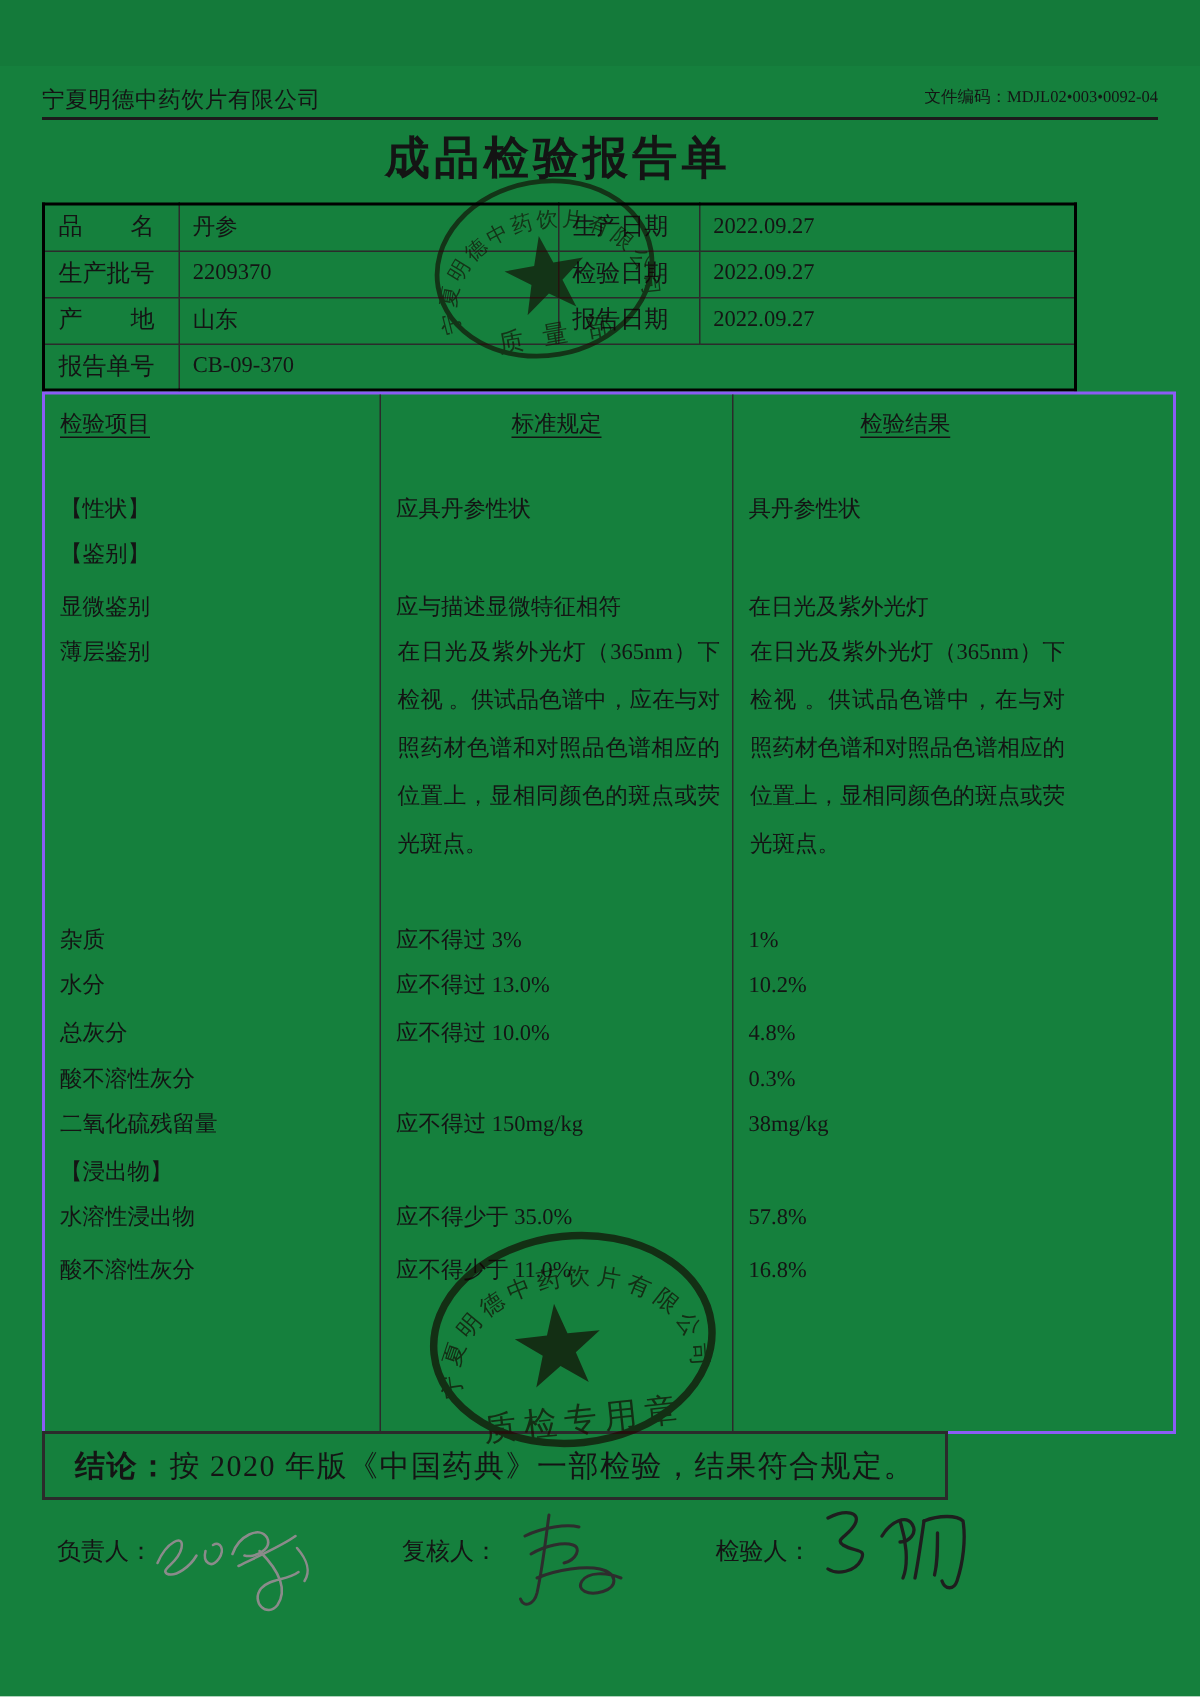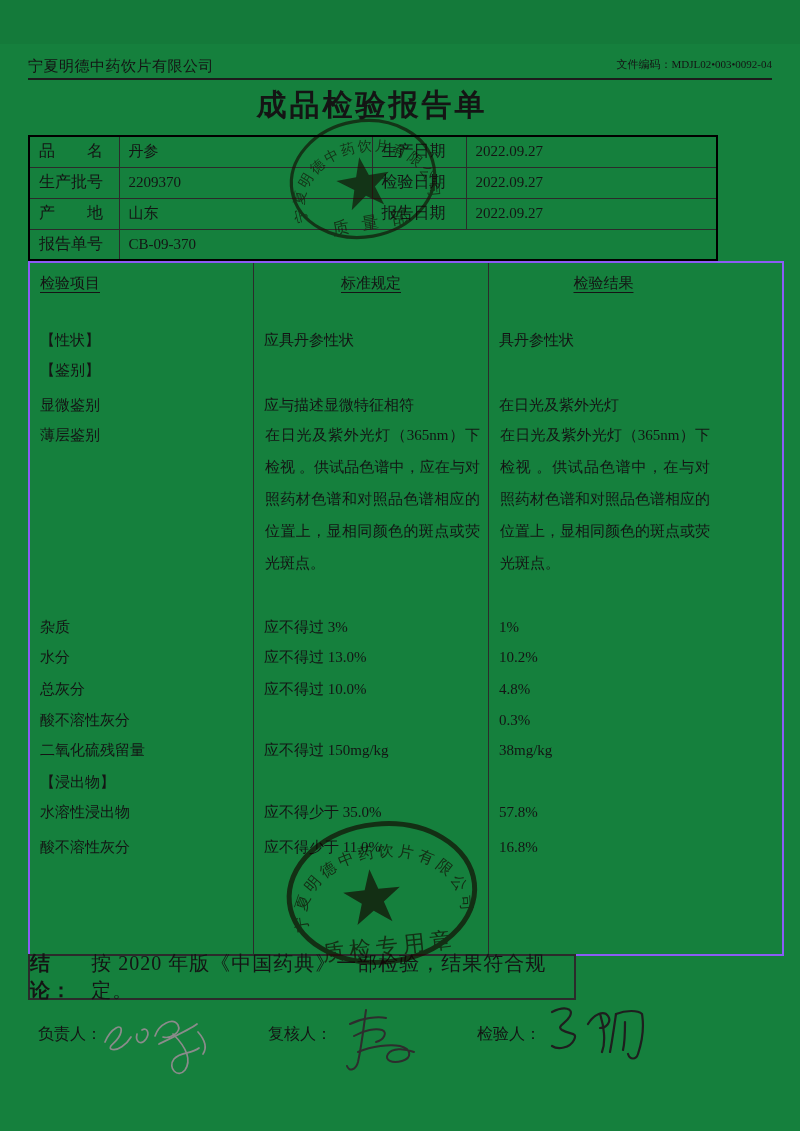--- a/index.html
+++ b/index.html
@@ -42,21 +42,21 @@
   }
   .hd{ text-decoration:underline; text-underline-offset:4px; }
   .c2 .hd, .c3 .hd{ left:0; right:0; text-align:center; }
   .para{
     position:absolute; left:11px; right:8px; line-height:32px; font-size:15px;
     text-align:justify; white-space:normal;
   }
 
   
   .concl{
-    position:absolute; left:28px; top:954px; width:548px; height:46px;
+    position:absolute; left:28px; top:954px; width:604px; height:46px;
     border:2px solid #2b2b2b; display:flex; align-items:center; justify-content:center;
     font-size:20px; letter-spacing:1px;
   }
   .concl .b{ font-weight:bold; }
 
   
   .sig-label{ position:absolute; font-size:16px; white-space:nowrap; }
   .f1{ left:38px;  top:1024px; }
   .f2{ left:268px; top:1024px; }
   .f3{ left:477px; top:1024px; }

